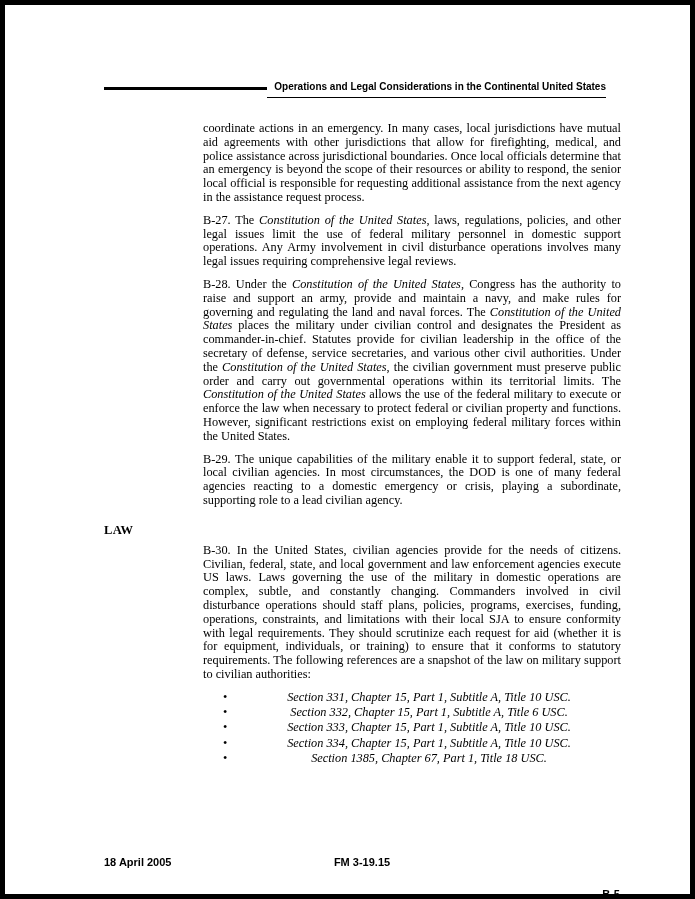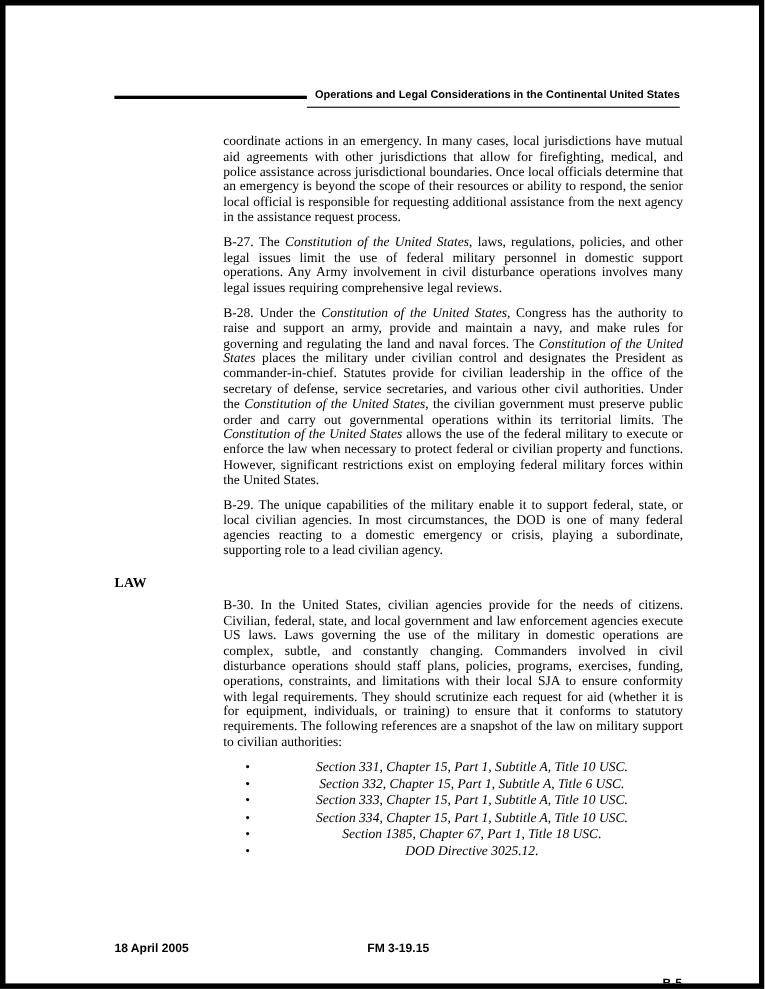--- a/index.html
+++ b/index.html
@@ -12,21 +12,21 @@
     background: #ffffff;
     color: #000000;
     font-family: "Liberation Serif", serif;
     overflow: hidden;
   }
 
   
   .running-header {
     position: absolute;
     left: 99px;
-    right: 72px;
+    right: 84px;
     top: 76px;
     display: flex;
     align-items: flex-start;
   }
   .header-rule {
     flex: 1 1 auto;
     height: 3px;
     background: #000000;
     margin-top: 6px;
   }
@@ -133,21 +133,20 @@
     <h2 class="sub-heading">LAW</h2>
 
     <p class="body-para">B-30. In the United States, civilian agencies provide for the needs of citizens. Civilian, federal, state, and local government and law enforcement agencies execute US laws. Laws governing the use of the military in domestic operations are complex, subtle, and constantly changing. Commanders involved in civil disturbance operations should staff plans, policies, programs, exercises, funding, operations, constraints, and limitations with their local SJA to ensure conformity with legal requirements. They should scrutinize each request for aid (whether it is for equipment, individuals, or training) to ensure that it conforms to statutory requirements. The following references are a snapshot of the law on military support to civilian authorities:</p>
 
     <ul class="ref-list">
       <li>Section 331, Chapter 15, Part 1, Subtitle A, Title 10 USC.</li>
       <li>Section 332, Chapter 15, Part 1, Subtitle A, Title 6 USC.</li>
       <li>Section 333, Chapter 15, Part 1, Subtitle A, Title 10 USC.</li>
       <li>Section 334, Chapter 15, Part 1, Subtitle A, Title 10 USC.</li>
       <li>Section 1385, Chapter 67, Part 1, Title 18 USC.</li>
-      <li>DOD Directive 3025.12.</li>
     </ul>
   </div>
 
   <div class="running-footer">
     <span class="footer-date">18 April 2005</span>
     <span class="footer-doc">FM 3-19.15</span>
     <span class="footer-page">B-5</span>
   </div>
 
 </div>

